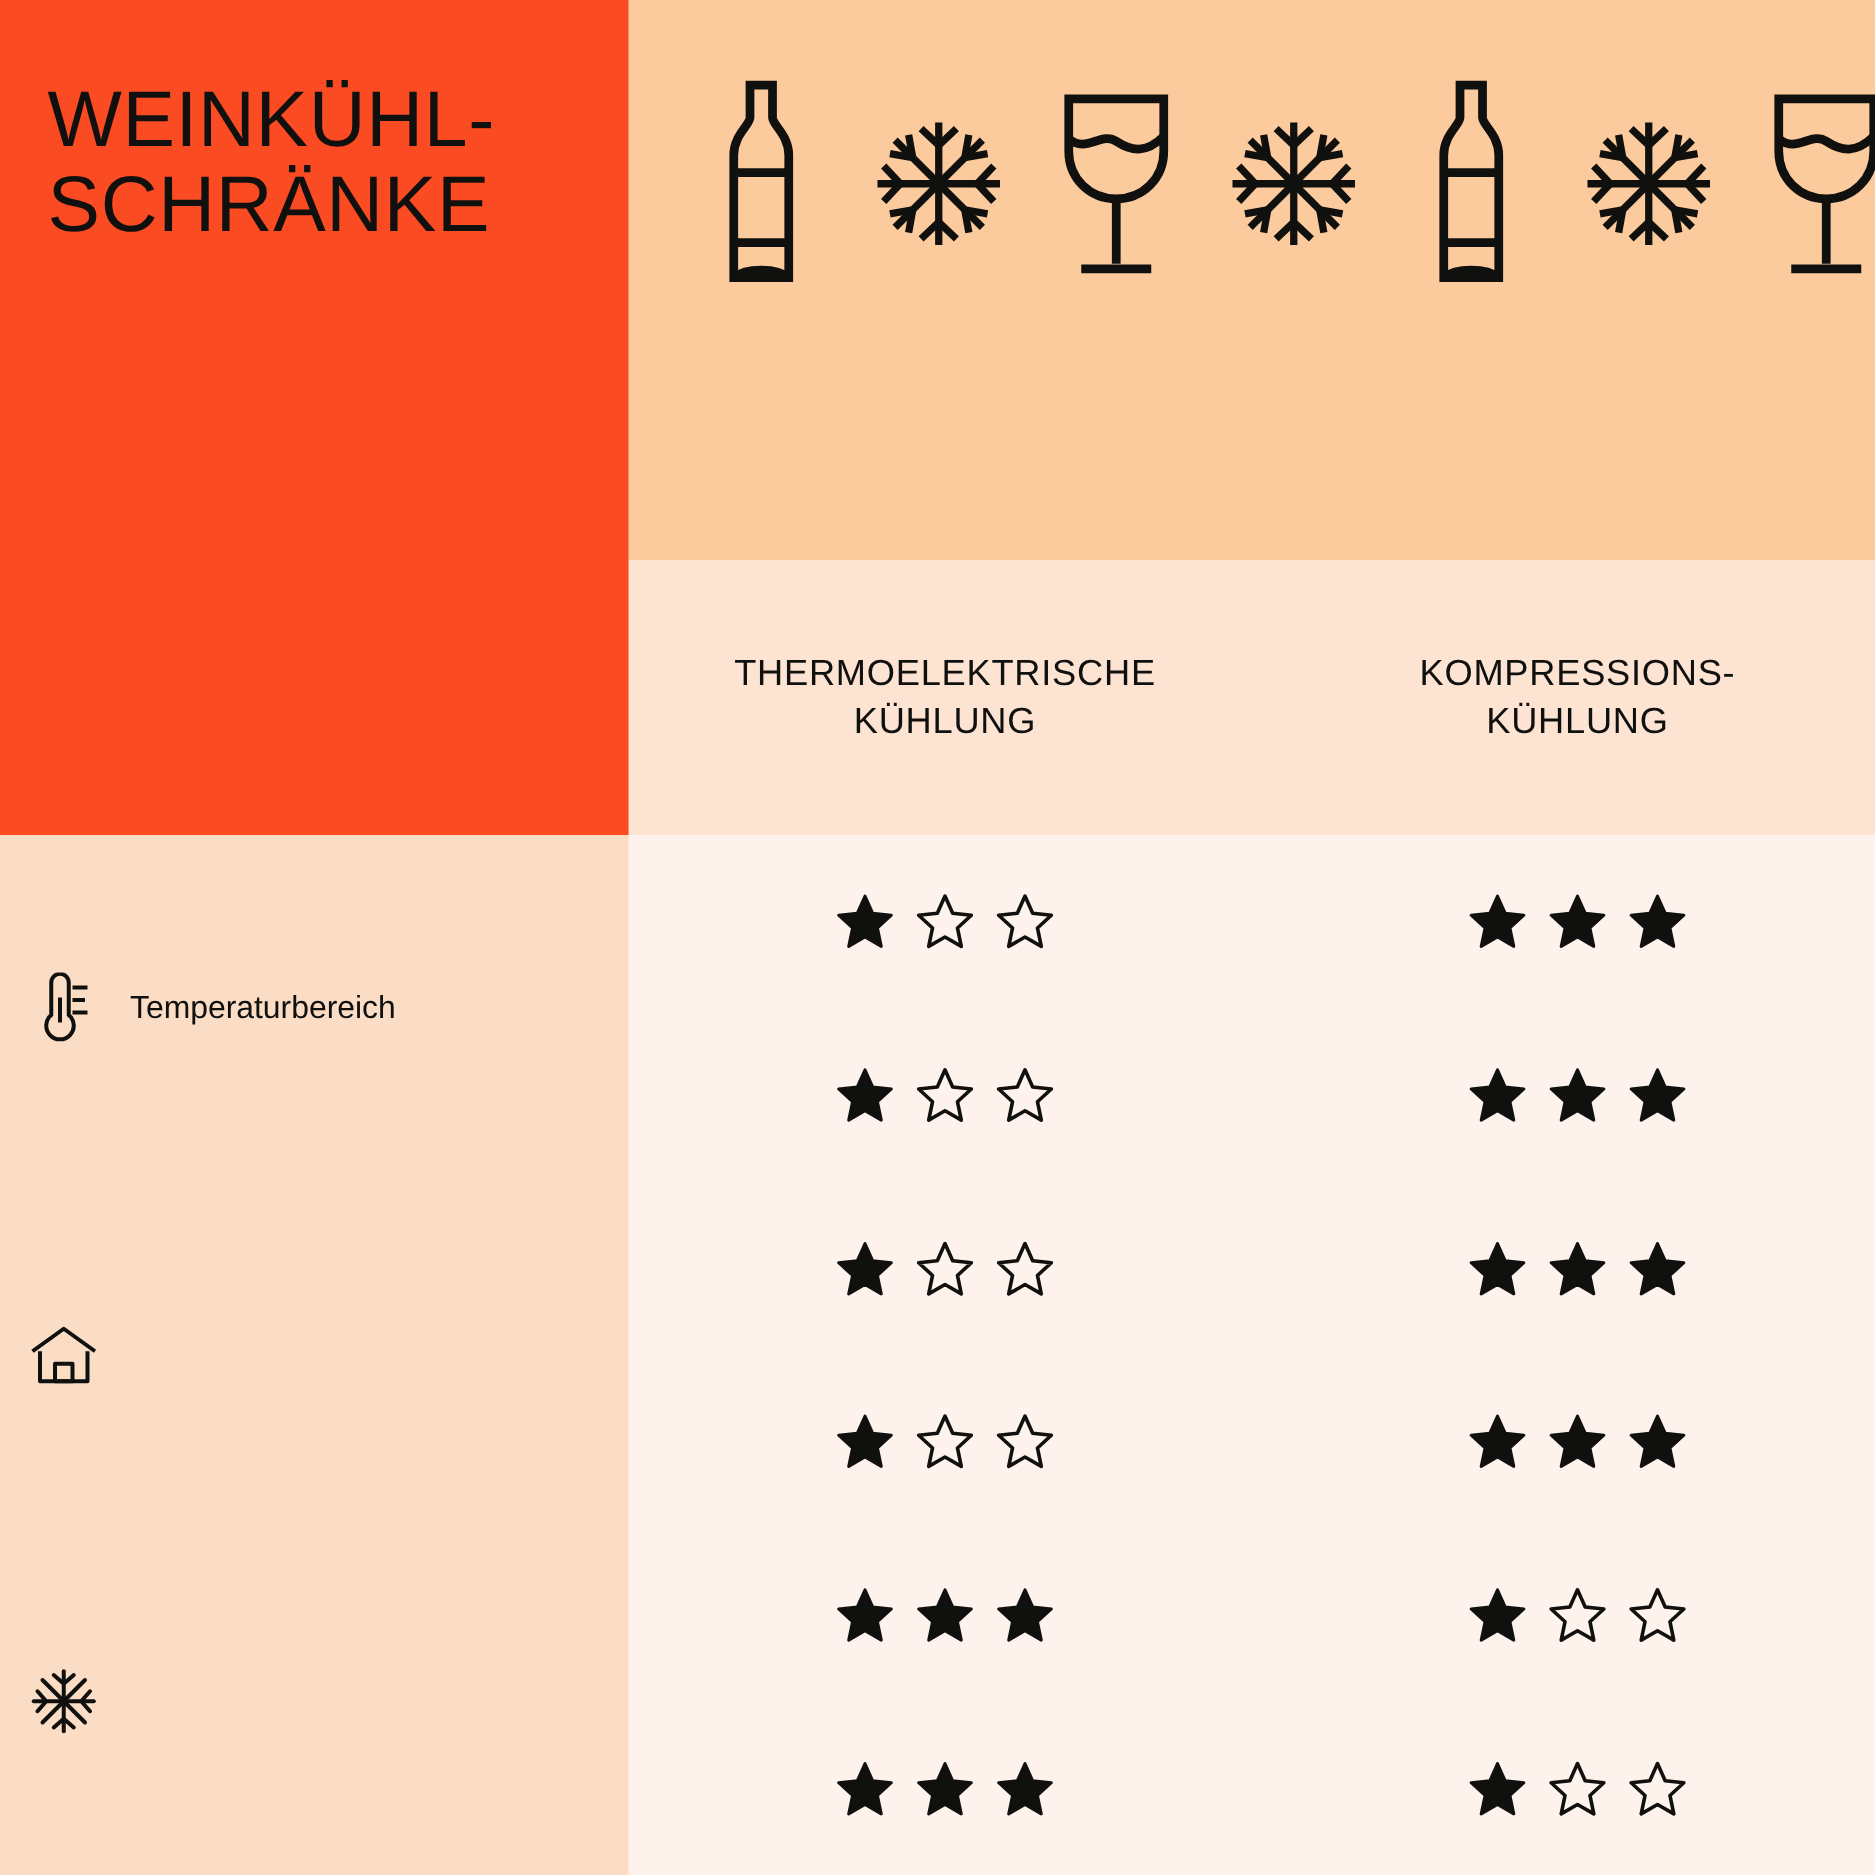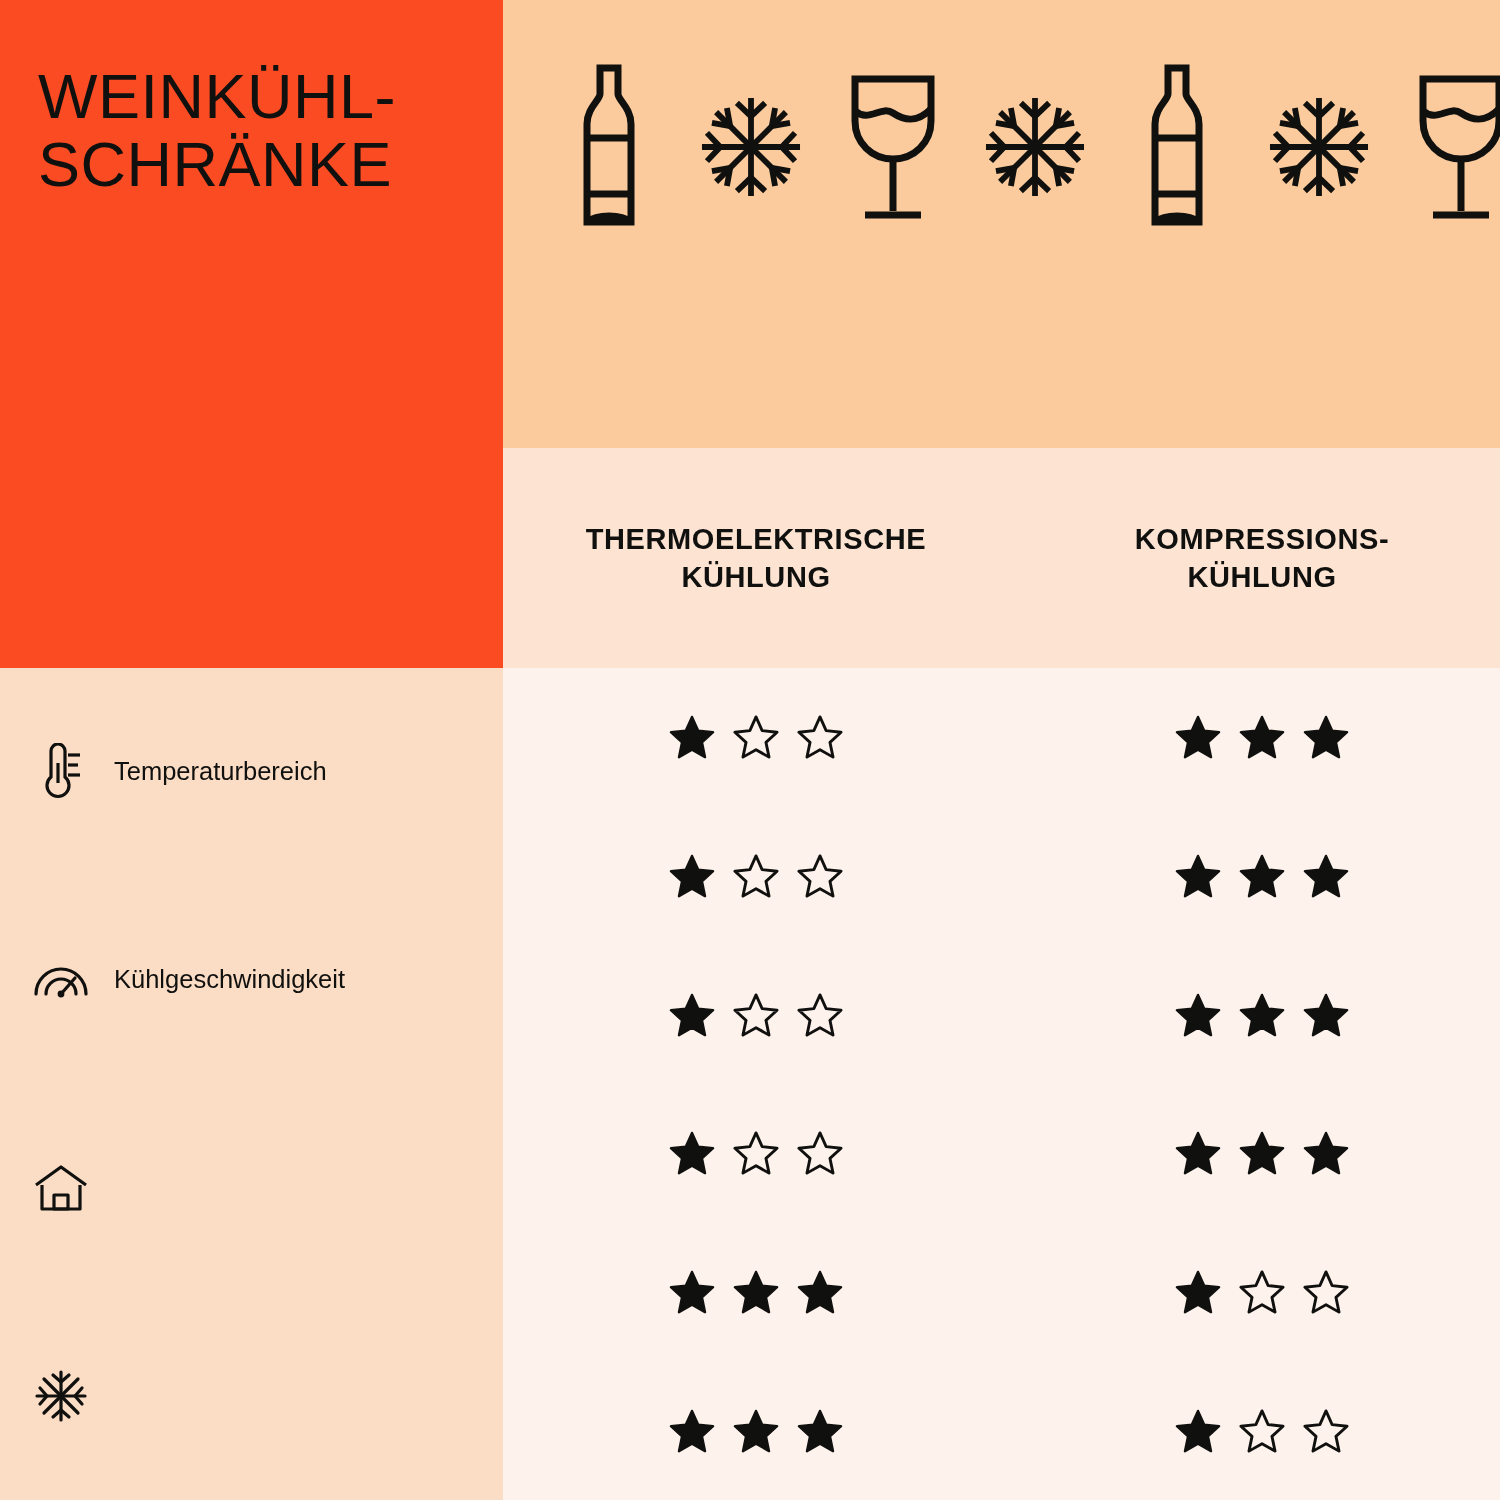--- a/index.html
+++ b/index.html
@@ -68,21 +68,21 @@
     grid-column: 2;
     grid-row: 2;
     background: #fce3d2;
     display: grid;
     grid-template-columns: 1fr 1fr;
     align-items: center;
   }
   .col-header {
     text-align: center;
     font-size: 29px;
-    font-weight: bold;
+    font-weight: normal;
     letter-spacing: 0.6px;
     line-height: 1.32;
     color: #10100f;
     white-space: pre-line;
     padding: 0 20px;
   }
 
   
   .labels-col {
     grid-column: 1;
@@ -96,21 +96,21 @@
     grid-row: 3;
     background: #fdf2ec;
     display: flex;
     flex-direction: column;
   }
 
   .label-row {
     flex: 1 1 0;
     display: flex;
     align-items: center;
-    padding-left: 30px;
+    padding-left: 20px;
     box-sizing: border-box;
     gap: 22px;
   }
   .row-icon {
     width: 62px;
     min-width: 62px;
     height: 62px;
     display: flex;
     align-items: center;
     justify-content: center;
@@ -237,31 +237,20 @@
           <path d="M17 8a7 7 0 0 1 14 0v26a11 11 0 1 1-14 0V8z"></path>
           <line x1="24" y1="20" x2="24" y2="40"></line>
           <line x1="34" y1="12" x2="46" y2="12"></line>
           <line x1="34" y1="22" x2="44" y2="22"></line>
           <line x1="34" y1="32" x2="46" y2="32"></line>
         </svg>
       </span>
       <span class="label-text">Temperaturbereich</span>
     </div>
 
-    <div class="label-row">
-      <span class="row-icon">
-        <svg width="58" height="44" viewBox="0 0 58 44" fill="none" stroke="#10100f" stroke-width="3.2" stroke-linecap="round">
-          <path d="M4 36a25 25 0 0 1 50 0"></path>
-          <path d="M14 36a15 15 0 0 1 30 0"></path>
-          <line x1="29" y1="36" x2="43" y2="20"></line>
-          <circle cx="29" cy="36" r="3.4" fill="#10100f" stroke="none"></circle>
-        </svg>
-      </span>
-      <span class="label-text">Kühlgeschwindigkeit</span>
-    </div>
 
     <div class="label-row">
       <span class="row-icon">
         <svg width="58" height="50" viewBox="0 0 58 50" fill="none" stroke="#10100f" stroke-width="3.2" stroke-linejoin="round">
           <path d="M4 22 29 4l25 18"></path>
           <path d="M10 22v24h38V22"></path>
           <rect x="22" y="32" width="14" height="14"></rect>
         </svg>
       </span>
     </div>

